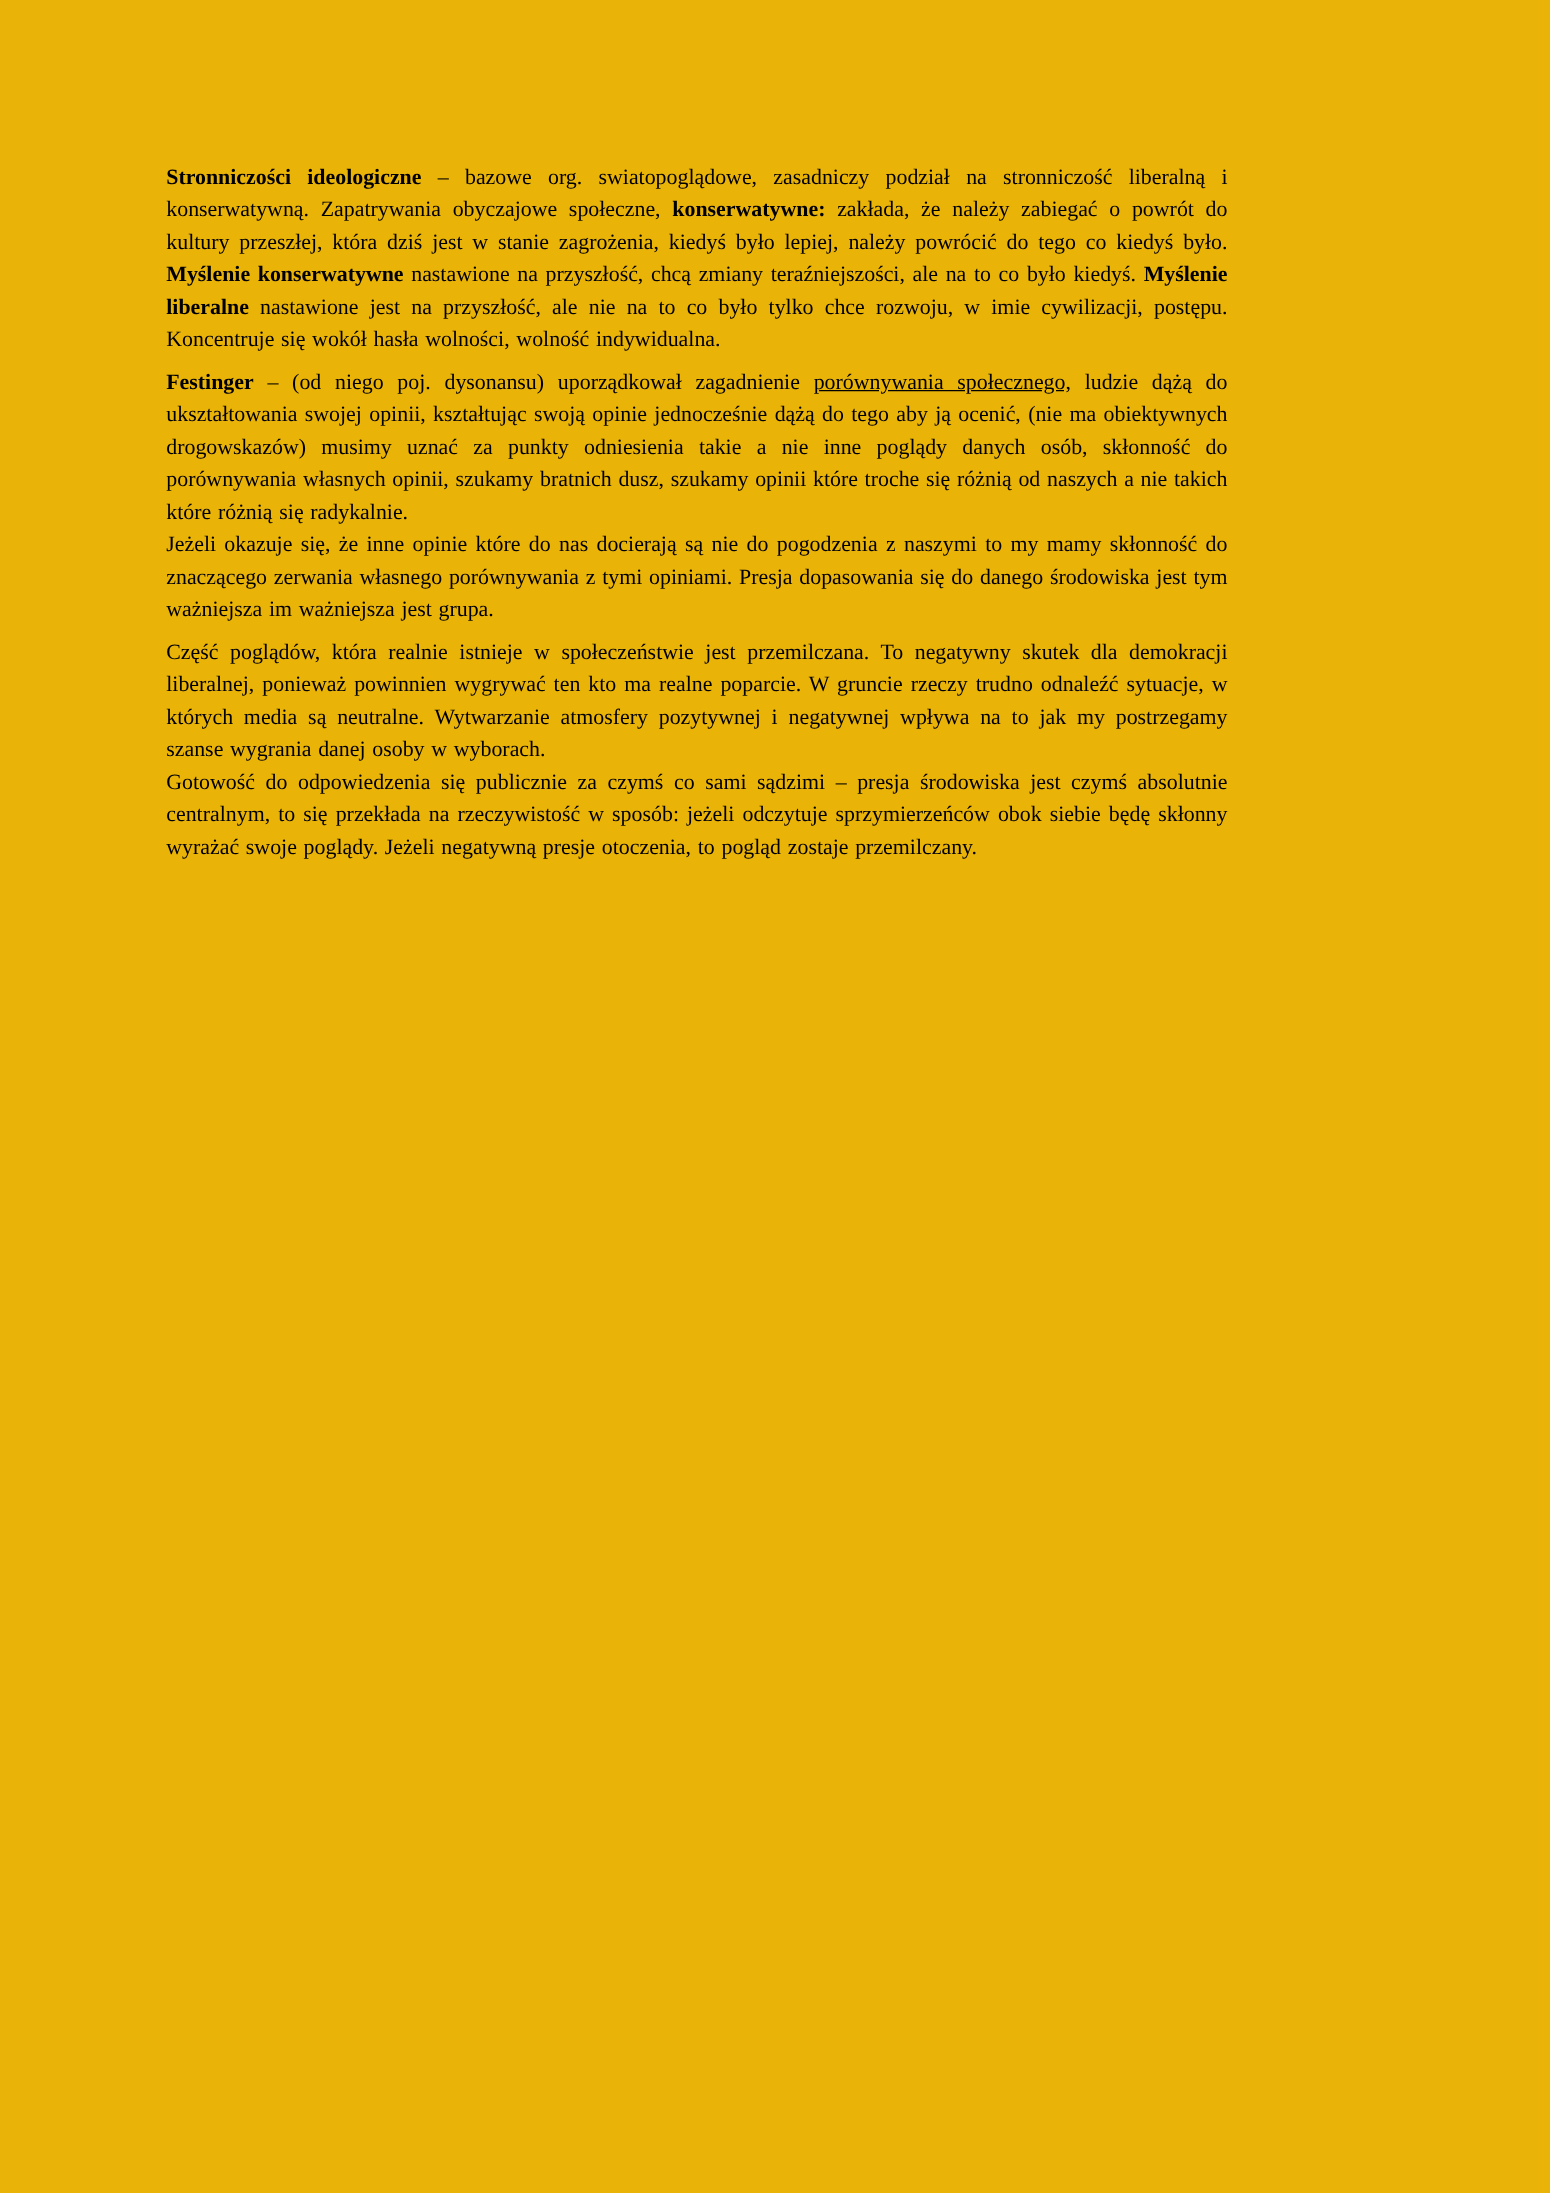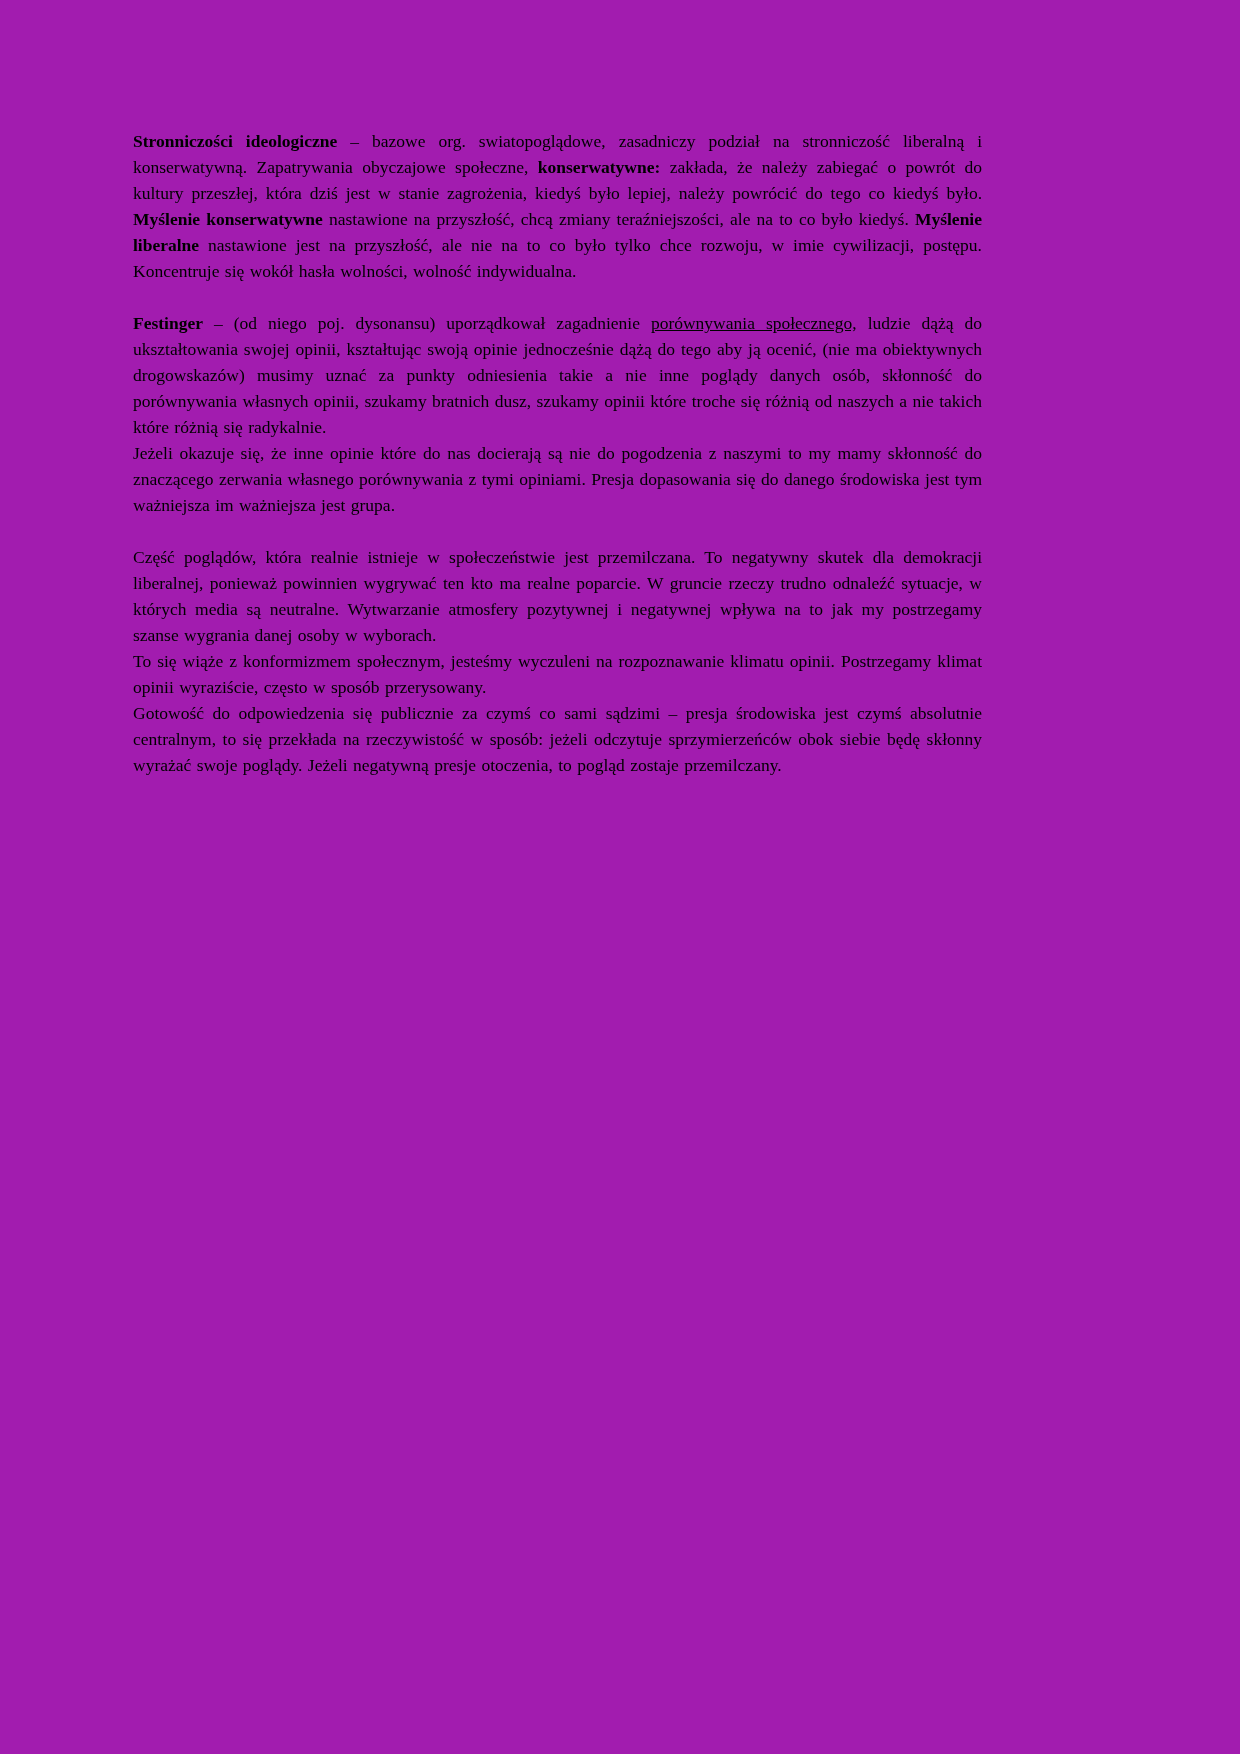--- a/index.html
+++ b/index.html
@@ -9,47 +9,46 @@
   body {
     width: 1240px;
     height: 1754px;
     background: #ffffff;
     font-family: "Liberation Serif", "DejaVu Serif", serif;
   }
   .page {
     box-sizing: border-box;
     width: 1240px;
     height: 1754px;
-    background: #a21caf;
+    background: #eab308;
     padding: 128px 258px 60px 133px;
     overflow: hidden;
   }
   .para {
     margin: 0;
     font-size: 17.5px;
     line-height: 26px;
     color: #000000;
     text-align: justify;
     word-spacing: 1px;
   }
   .para.gap {
-    margin-top: 26px;
+    margin-top: 8px;
   }
   .bold {
     font-weight: bold;
   }
   .underline {
     text-decoration: underline;
   }
 </style>
 </head>
 <body>
 
 <div class="page">
   <div class="doc-body" id="doc-body">
       <p class="para"><span class="bold">Stronniczości ideologiczne</span><span> – bazowe org. swiatopoglądowe, zasadniczy podział na stronniczość liberalną i konserwatywną. Zapatrywania obyczajowe społeczne, </span><span class="bold">konserwatywne:</span><span> zakłada, że należy zabiegać o powrót do kultury przeszłej, która dziś jest w stanie zagrożenia, kiedyś było lepiej, należy powrócić do tego co kiedyś było. </span><span class="bold">Myślenie konserwatywne</span><span> nastawione na przyszłość, chcą zmiany teraźniejszości, ale na to co było kiedyś. </span><span class="bold">Myślenie liberalne</span><span> nastawione jest na przyszłość, ale nie na to co było tylko chce rozwoju, w imie cywilizacji, postępu. Koncentruje się wokół hasła wolności, wolność indywidualna.</span></p>
       <p class="para gap"><span class="bold">Festinger</span><span> – (od niego poj. dysonansu) uporządkował zagadnienie </span><span class="underline">porównywania społecznego,</span><span> ludzie dążą do ukształtowania swojej opinii, kształtując swoją opinie jednocześnie dążą do tego aby ją ocenić, (nie ma obiektywnych drogowskazów) musimy uznać za punkty odniesienia takie a nie inne poglądy danych osób, skłonność do porównywania własnych opinii, szukamy bratnich dusz, szukamy opinii które troche się różnią od naszych a nie takich które różnią się radykalnie.</span></p>
       <p class="para"><span>Jeżeli okazuje się, że inne opinie które do nas docierają są nie do pogodzenia z naszymi to my mamy skłonność do znaczącego zerwania własnego porównywania z tymi opiniami. Presja dopasowania się do danego środowiska jest tym ważniejsza im ważniejsza jest grupa.</span></p>
       <p class="para gap"><span>Część poglądów, która realnie istnieje w społeczeństwie jest przemilczana. To negatywny skutek dla demokracji liberalnej, ponieważ powinnien wygrywać ten kto ma realne poparcie. W gruncie rzeczy trudno odnaleźć sytuacje, w których media są neutralne. Wytwarzanie atmosfery pozytywnej i negatywnej wpływa na to jak my postrzegamy szanse wygrania danej osoby w wyborach.</span></p>
-      <p class="para"><span>To się wiąże z konformizmem społecznym, jesteśmy wyczuleni na rozpoznawanie klimatu opinii. Postrzegamy klimat opinii wyraziście, często w sposób przerysowany.</span></p>
       <p class="para"><span>Gotowość do odpowiedzenia się publicznie za czymś co sami sądzimi – presja środowiska jest czymś absolutnie centralnym, to się przekłada na rzeczywistość w sposób: jeżeli odczytuje sprzymierzeńców obok siebie będę skłonny wyrażać swoje poglądy. Jeżeli negatywną presje otoczenia, to pogląd zostaje przemilczany.</span></p>
     </div>
 </div>
 
 </body></html>

